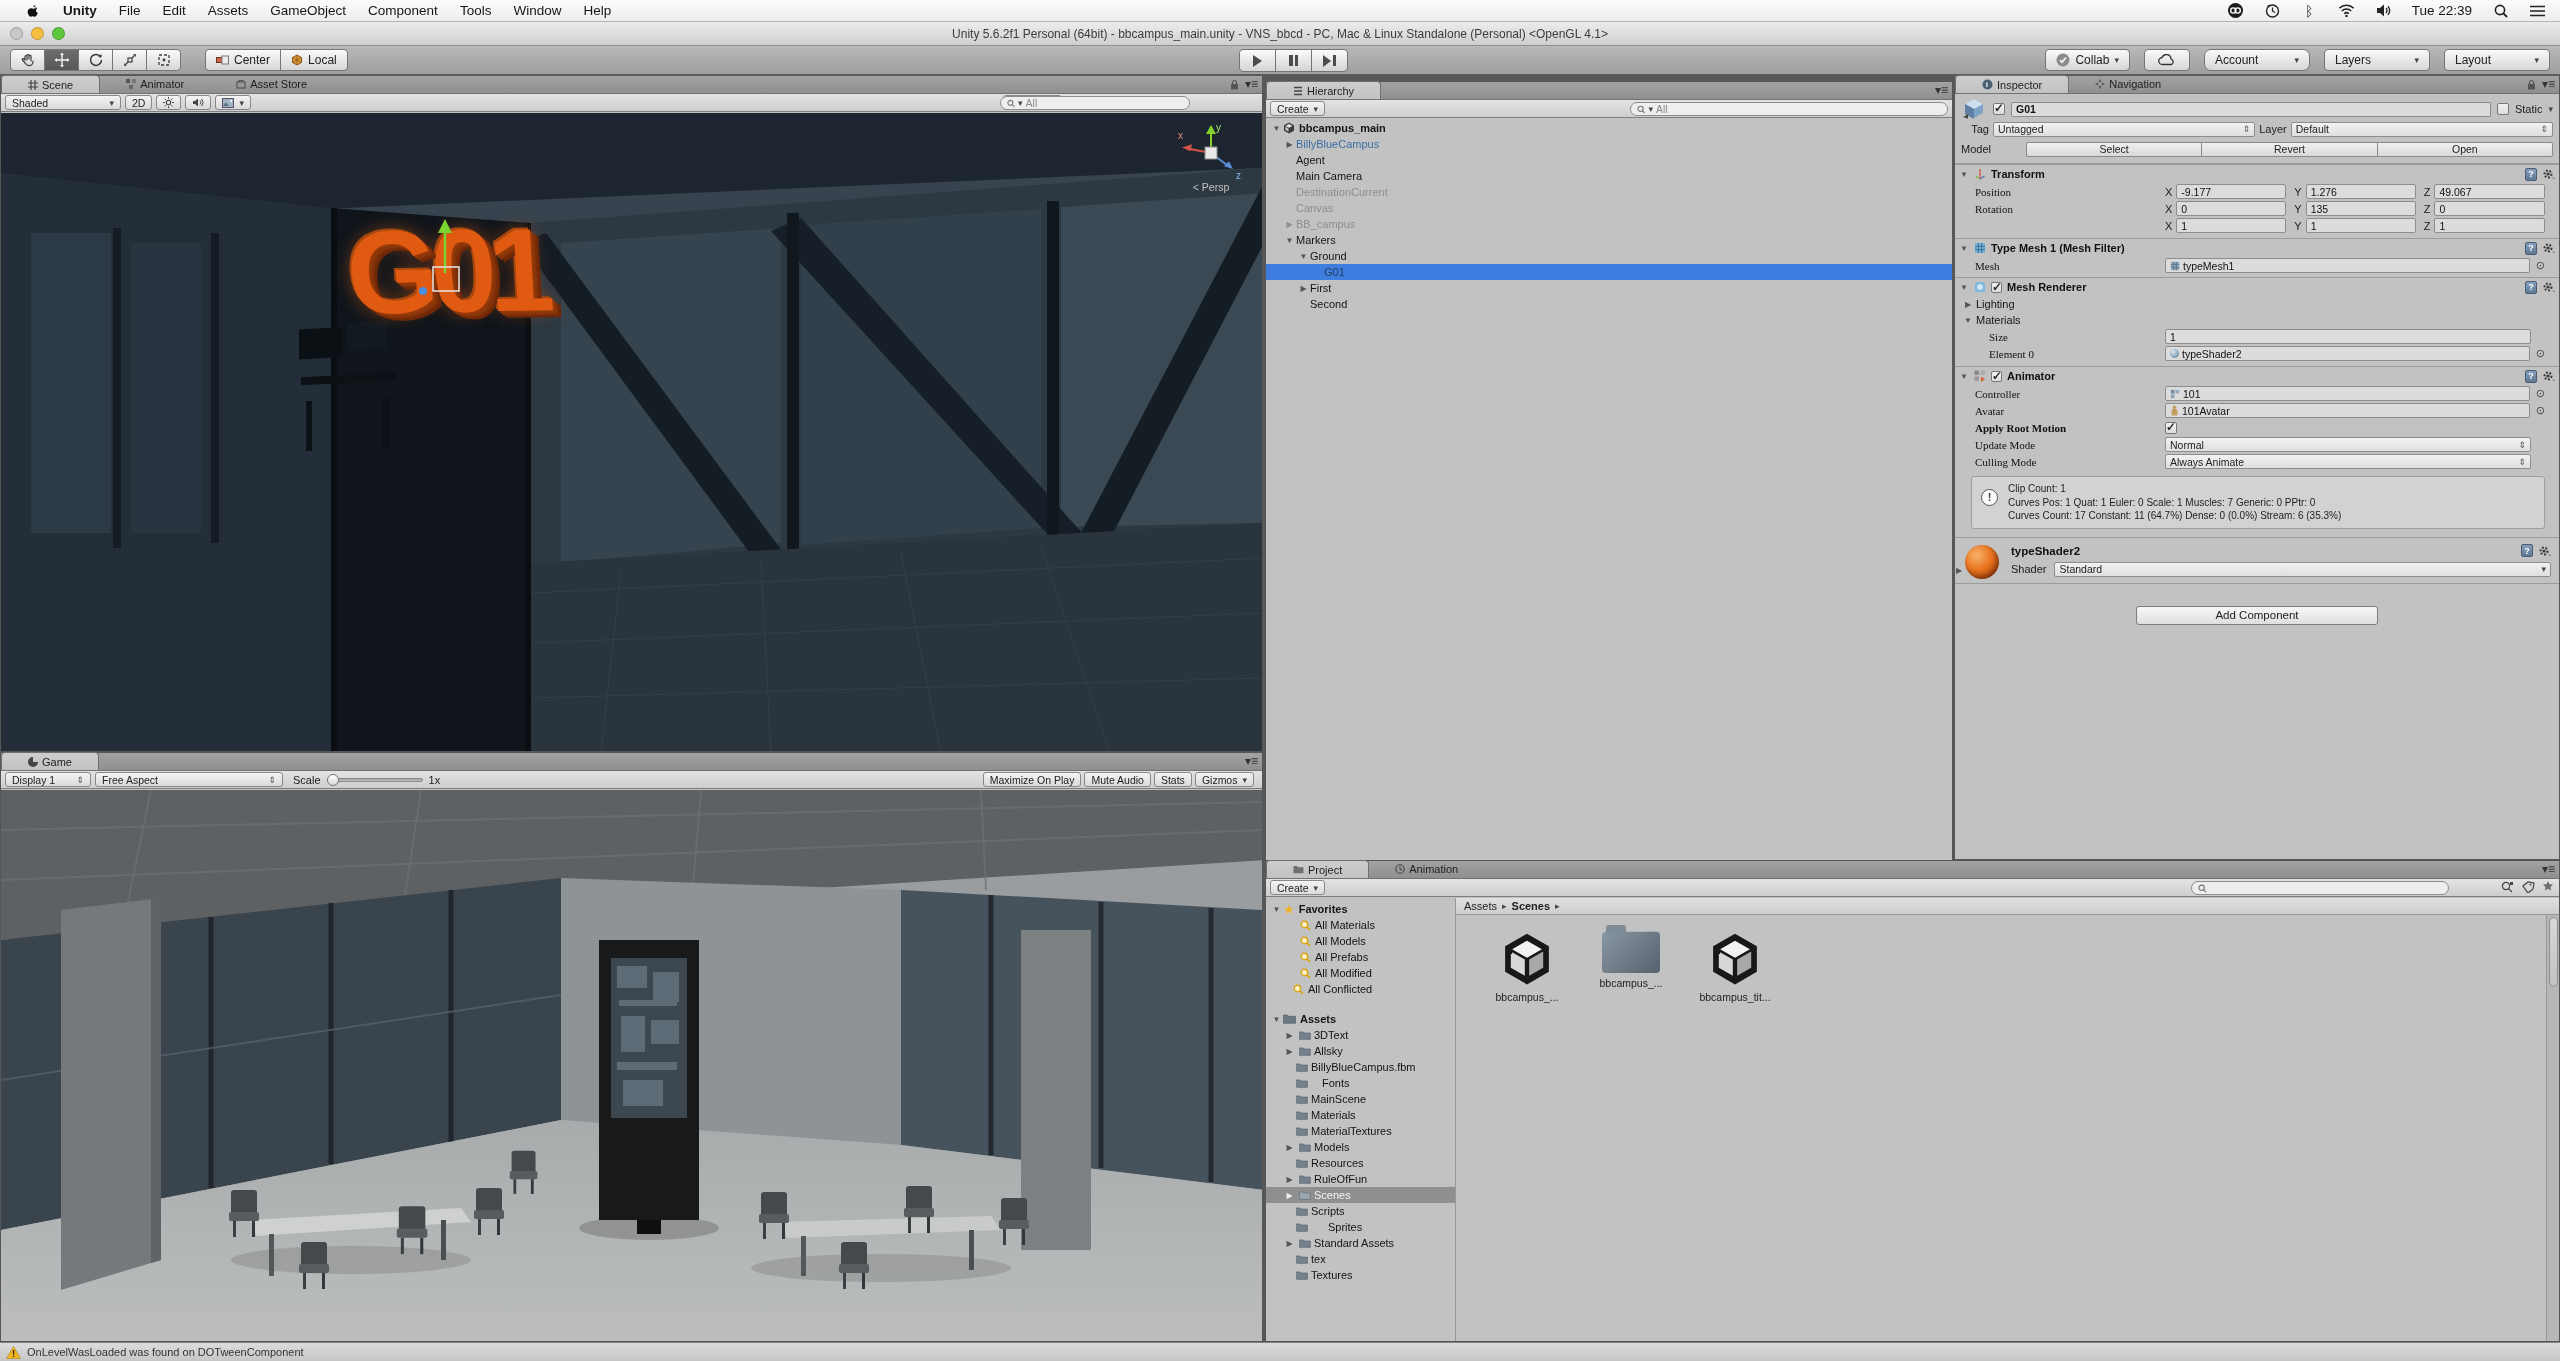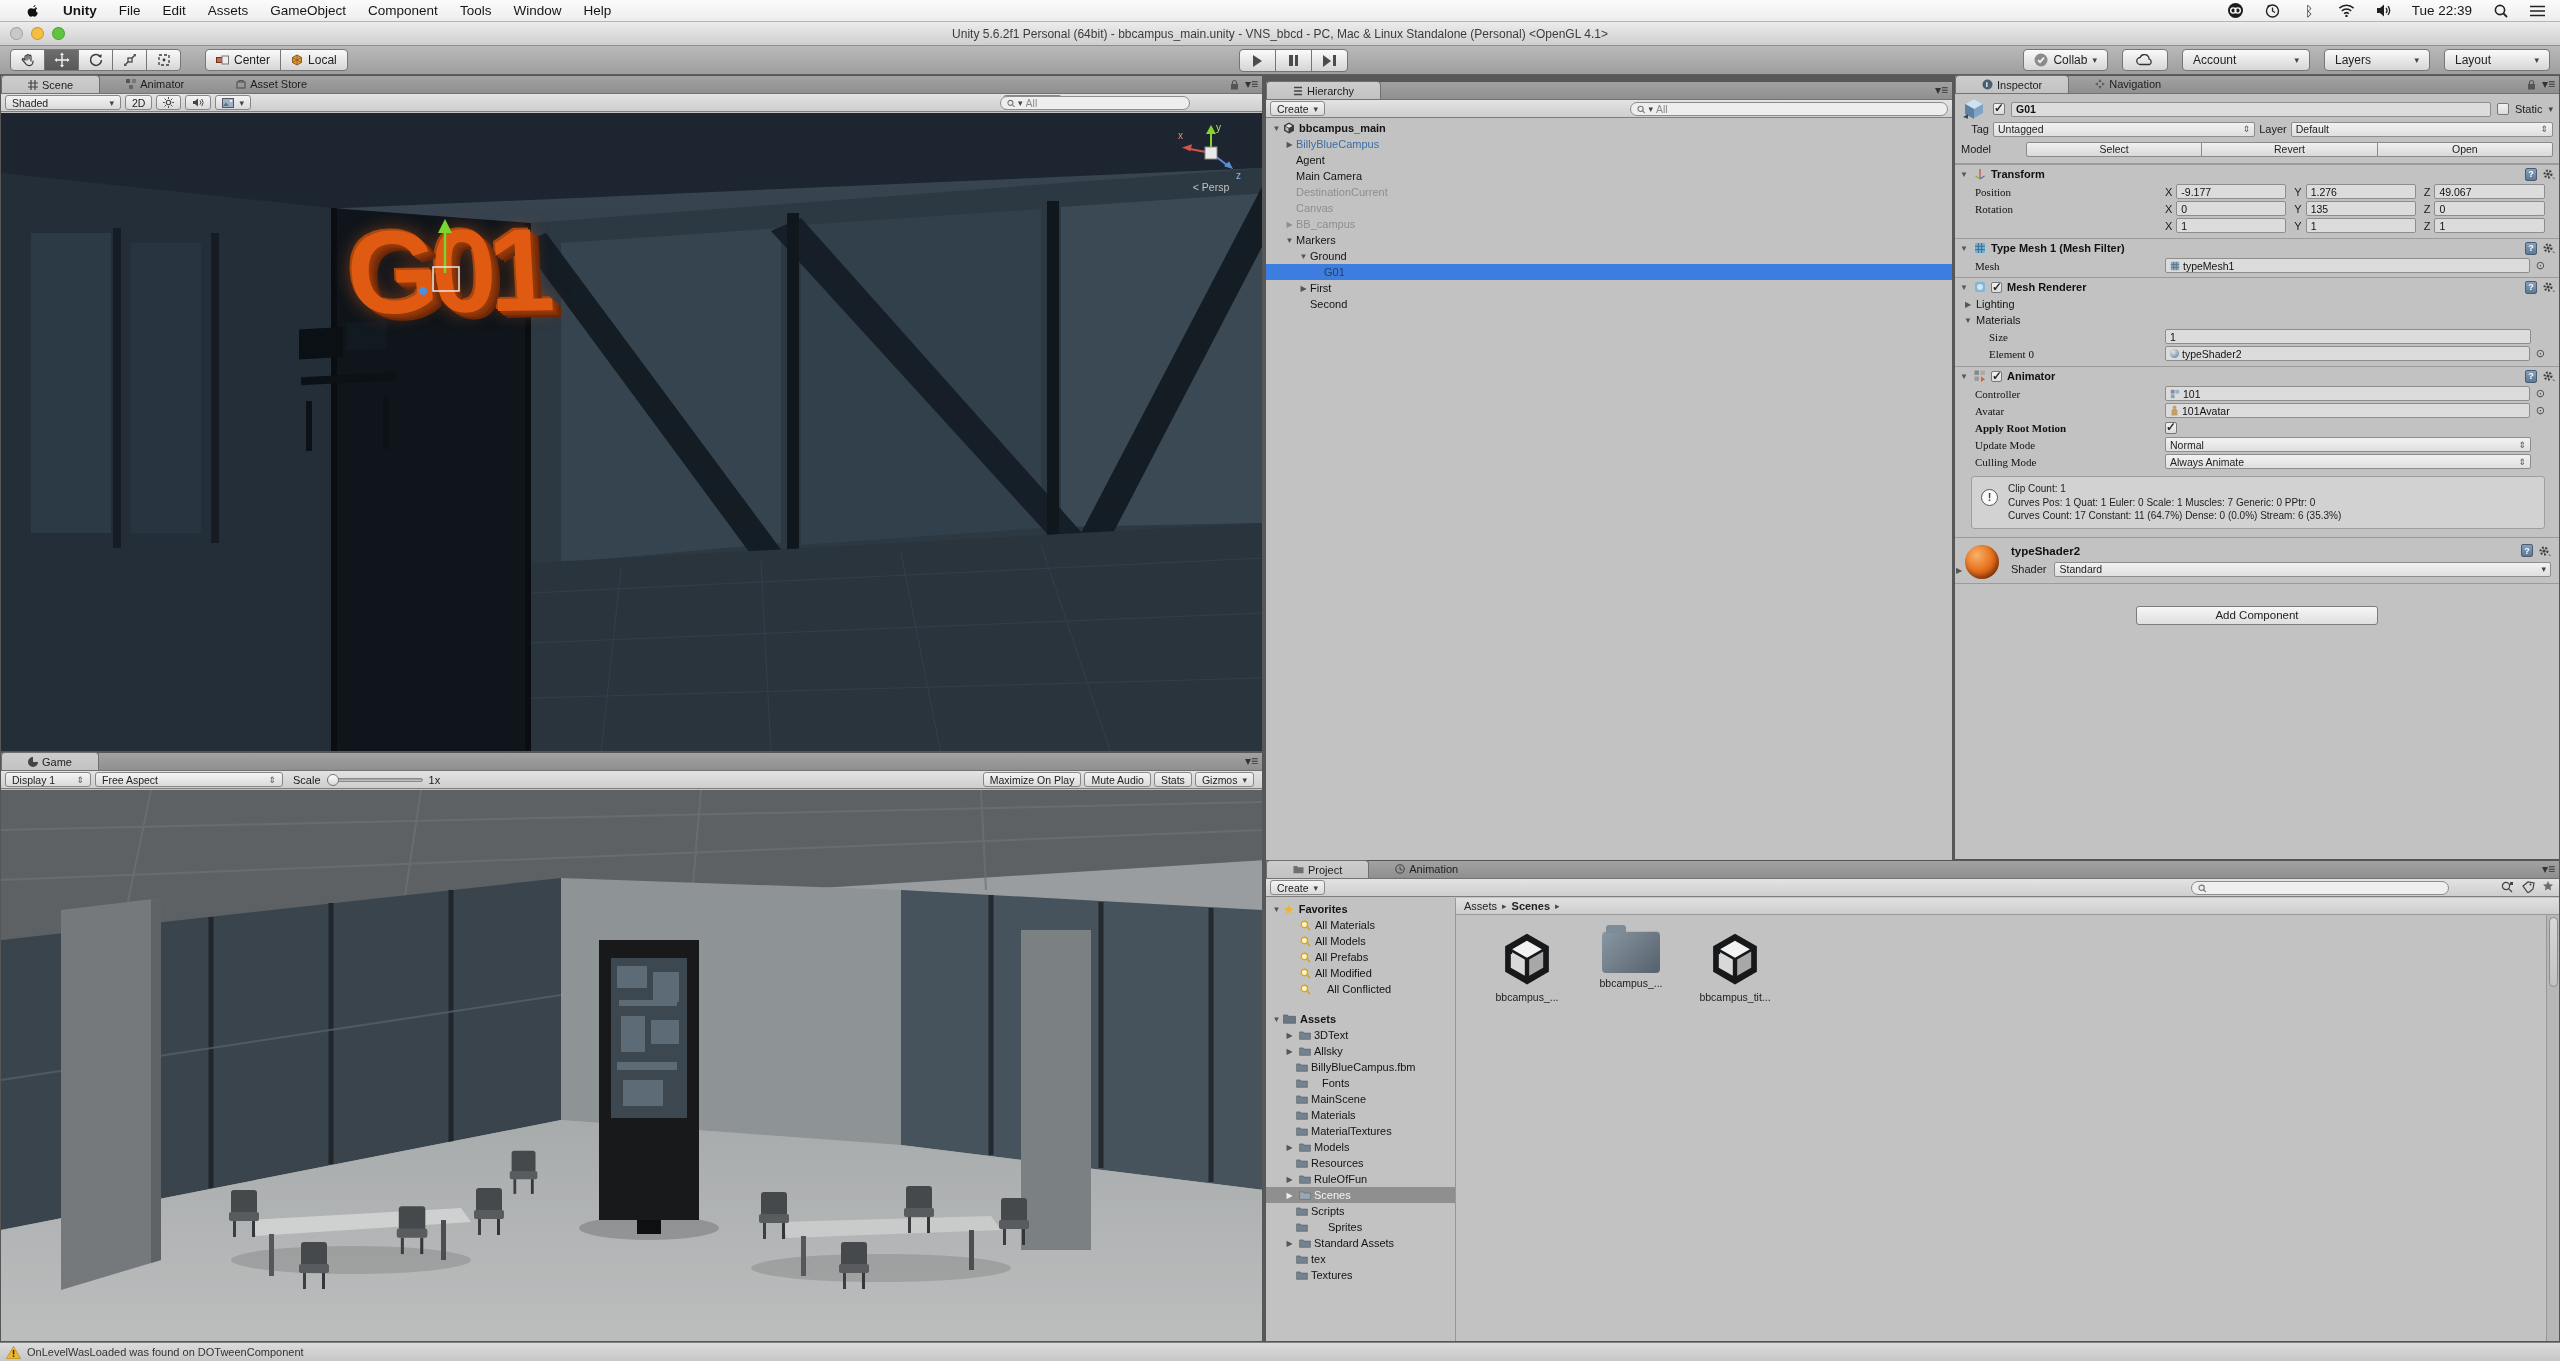--- a/index.html
+++ b/index.html
@@ -284,21 +284,21 @@
             <path d="M4 7.2l2 2 4-4.5" fill="none" stroke="#f2f2f2" stroke-width="1.8"></path>
           </svg>
         <span>Collab</span>
           <span class="ddcaret">▾</span>
       </div>
       <div class="pillbtn" style="width:46px;justify-content:center;">
         <svg width="18" height="12" viewBox="0 0 18 12">
             <path d="M4.5 10.5a3.5 3.5 0 0 1-.4-7A4.6 4.6 0 0 1 13 5a3 3 0 0 1 .6 5.5z" fill="none" stroke="#333" stroke-width="1.3"></path>
           </svg>
       </div>
-      <div class="pillbtn" style="width:128px;">
+      <div class="pillbtn" style="width:106px;border-radius:7px;">
           <span>Account</span>
           <span class="ddcaret" style="margin-left:auto;">▾</span>
         </div>
       <div class="pillbtn" style="width:106px;">
           <span>Layers</span>
           <span class="ddcaret" style="margin-left:auto;">▾</span>
         </div>
       <div class="pillbtn" style="width:106px;">
           <span>Layout</span>
           <span class="ddcaret" style="margin-left:auto;">▾</span>
@@ -738,21 +738,21 @@
             </svg>
             <span>All Prefabs</span>
           </div>
         <div class="trow" style="padding-left:34px;gap:4px;">
             <svg width="11" height="11" viewBox="0 0 11 11">
               <circle cx="4.4" cy="4.4" r="3.2" fill="#fdf3c8" stroke="#d9a514" stroke-width="1.4"></circle>
               <path d="M7 7l3 3" stroke="#d9a514" stroke-width="1.7"></path>
             </svg>
             <span>All Modified</span>
           </div>
-        <div class="trow" style="padding-left:34px;gap:16px;">
+        <div class="trow" style="padding-left:27px;gap:4px;">
             <svg width="11" height="11" viewBox="0 0 11 11">
               <circle cx="4.4" cy="4.4" r="3.2" fill="#fdf3c8" stroke="#d9a514" stroke-width="1.4"></circle>
               <path d="M7 7l3 3" stroke="#d9a514" stroke-width="1.7"></path>
             </svg>
             <span>All Conflicted</span>
           </div>
 
         <div class="trow" style="padding-left:4px;margin-top:14px;">
             <span class="arr">▼</span>
             <svg width="13" height="10" viewBox="0 0 13 10" style="margin-right:4px;">

